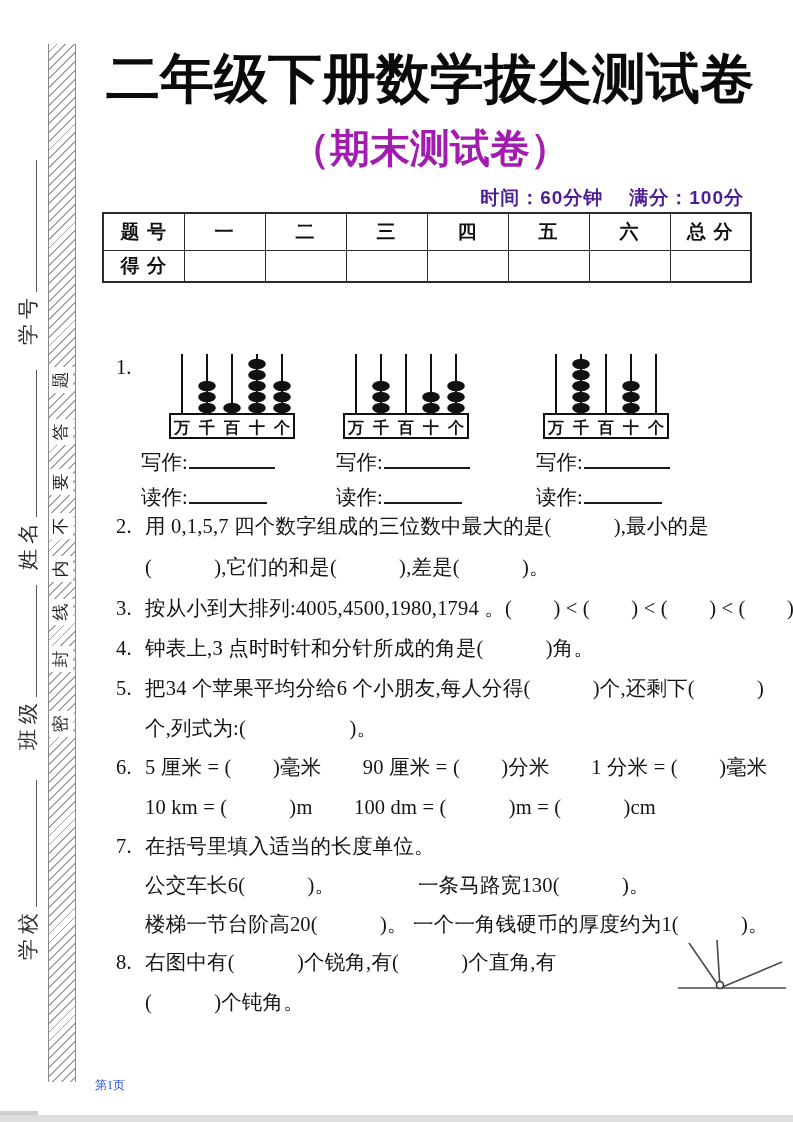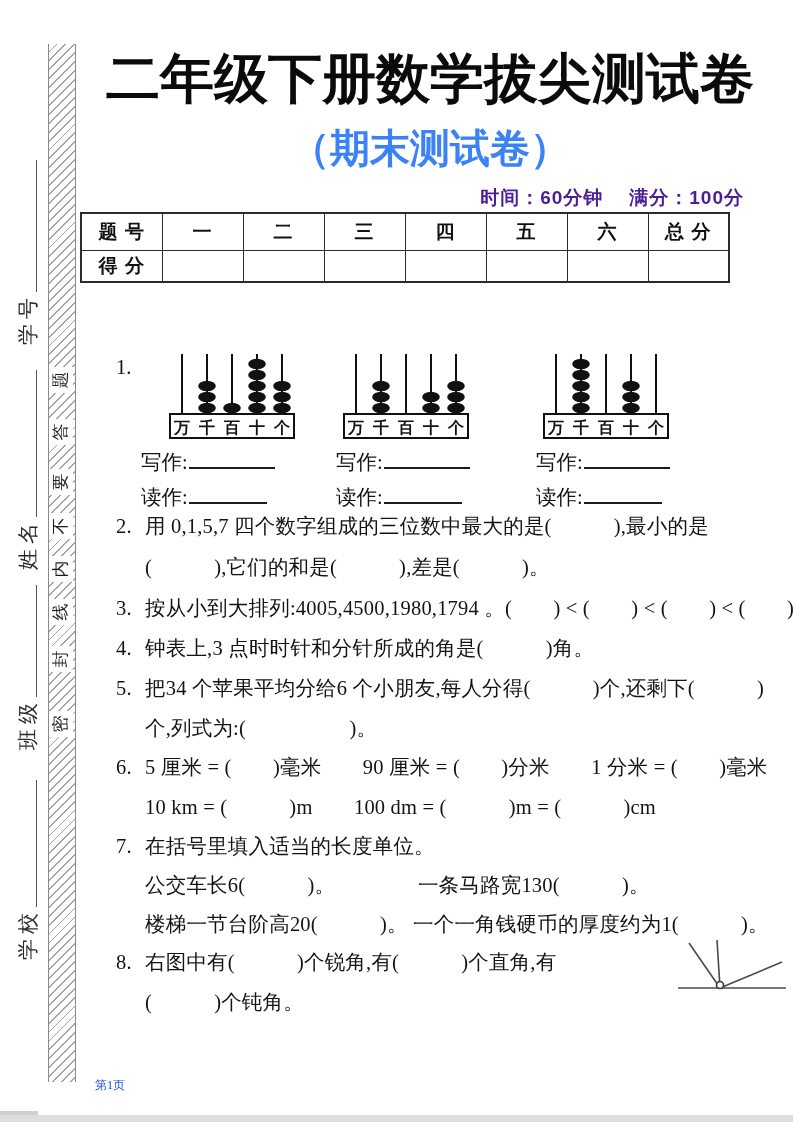--- a/index.html
+++ b/index.html
@@ -27,31 +27,31 @@
   }
   
   .title{
     position:absolute;left:90px;width:680px;top:46px;margin:0;text-align:center;
     font-family:"Liberation Sans","DejaVu Sans",sans-serif;font-weight:900;
     font-size:54px;line-height:64px;color:#0b0b0b;letter-spacing:0px;white-space:nowrap;
   }
   .subtitle{
     position:absolute;left:90px;width:680px;top:122px;text-align:center;
     font-family:"Liberation Sans","DejaVu Sans",sans-serif;font-weight:900;
-    font-size:40px;line-height:52px;color:#3b82f6;white-space:nowrap;
+    font-size:40px;line-height:52px;color:#a21caf;white-space:nowrap;
   }
   .meta{
     position:absolute;left:94px;width:650px;top:185px;text-align:right;
     font-family:"Liberation Sans","DejaVu Sans",sans-serif;font-weight:600;
     font-size:19px;color:#4c1d95;letter-spacing:1px;white-space:nowrap;
   }
   .meta-gap{display:inline-block;width:26px;}
   
   .score-table{
-    position:absolute;left:80px;top:212px;width:650px;border-collapse:collapse;table-layout:fixed;
+    position:absolute;left:102px;top:212px;width:650px;border-collapse:collapse;table-layout:fixed;
     border:2.5px solid #2b2b2b;text-align:center;
   }
   .score-table td{
     border:1.5px solid #2b2b2b;font-family:"Liberation Sans","DejaVu Sans",sans-serif;
     font-weight:bold;font-size:19px;color:#111;letter-spacing:1px;padding:0;
   }
   .score-table tr.r1 td{height:36px;}
   .score-table tr.r2 td{height:30px;}
   
   .section-title{

